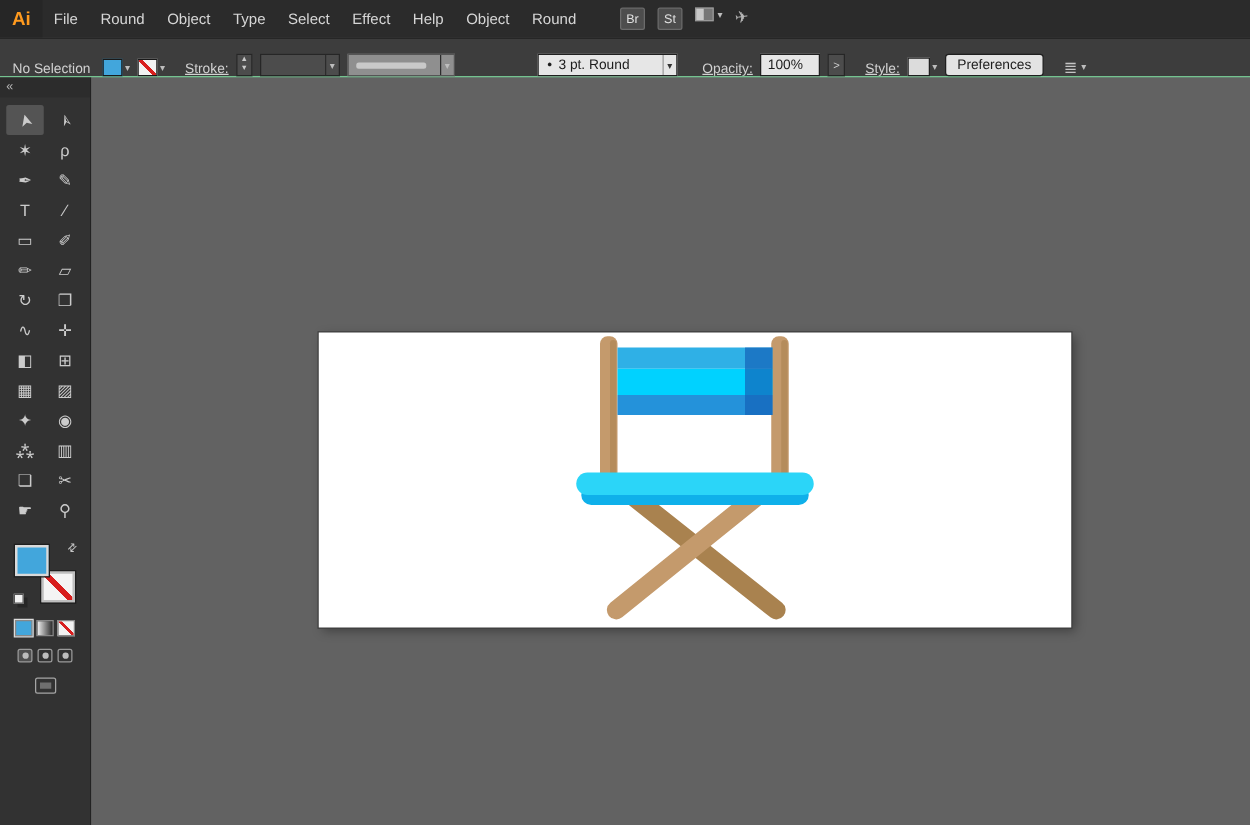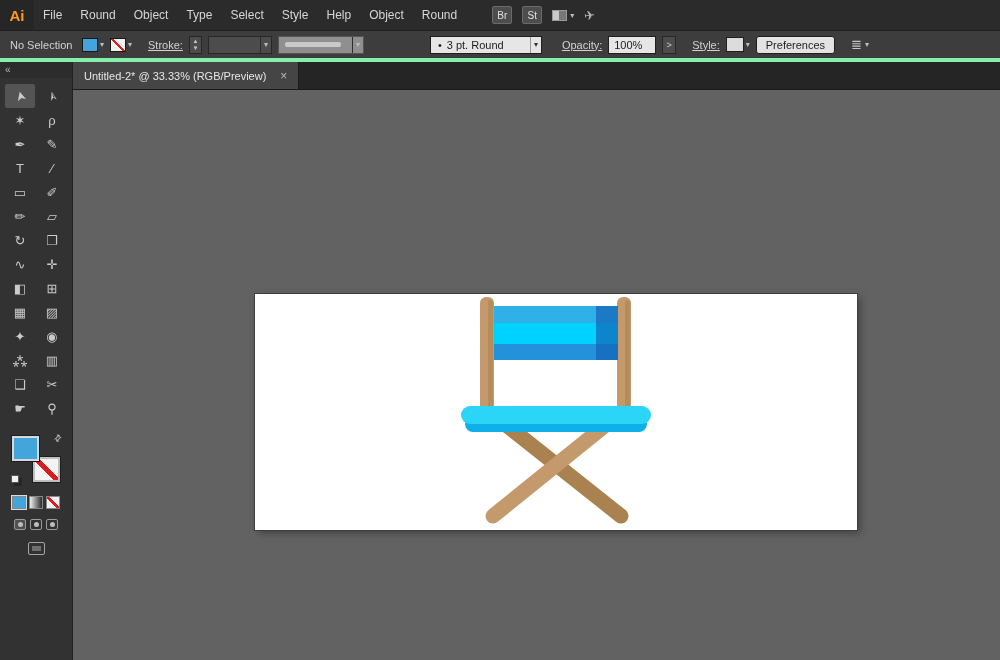--- a/index.html
+++ b/index.html
@@ -7,32 +7,32 @@
   body { font-family:"Liberation Sans", sans-serif; }
   .app { position:relative; width:1000px; height:660px; overflow:hidden; background:#636363;
          display:flex; flex-direction:column; user-select:none; }
 
   
   .menubar { height:30px; background:#2b2b2b; display:flex; align-items:center;
              color:#d6d6d6; font-size:12px; flex:0 0 auto; }
   .logo { width:34px; height:30px; display:flex; align-items:center; justify-content:center;
           color:#ff9a1e; font-weight:bold; font-size:15px; background:#262626; cursor:pointer; }
   .menu-item { padding:0 9px; line-height:30px; cursor:pointer; }
-  .mb-right { display:flex; align-items:center; gap:10px; margin-left:26px; }
+  .mb-right { display:flex; align-items:flex-start; gap:10px; margin-left:26px; }
   .sq-btn { width:20px; height:18px; background:#4d4d4d; border:1px solid #6b6b6b; color:#e0e0e0;
             font-size:10px; display:flex; align-items:center; justify-content:center; border-radius:2px; cursor:pointer; }
   .ws { display:flex; align-items:center; gap:3px; cursor:pointer; }
   .ws-icon { width:15px; height:11px; background:#777; border:1px solid #999; position:relative; }
   .ws-icon::after { content:""; position:absolute; left:0; top:0; width:6px; height:100%; background:#c9c9c9; }
   .chev { font-size:8px; color:#bdbdbd; }
   .share-glyph { font-size:13px; color:#b5b5b5; transform:rotate(-8deg); cursor:pointer; }
 
   
-  .cb { height:32px; background:#3d3d3d; border-top:1px solid #1f1f1f; border-bottom:4px solid #86efac;
-        display:flex; align-items:center; font-size:11px; color:#d2d2d2; padding:0 10px; gap:6px; flex:0 0 auto; }
+  .cb { height:32px; background:#3d3d3d; border-top:1px solid #1f1f1f; border-bottom:1px solid #86efac;
+        display:flex; align-items:flex-end; font-size:11px; color:#d2d2d2; padding:0 10px; gap:6px; flex:0 0 auto; }
   .no-sel { width:66px; }
   .sw-group { display:flex; align-items:center; gap:2px; cursor:pointer; }
   .cb-swatch { width:16px; height:14px; border:1px solid #191919; }
   .stroke-none { background:#f2f2f2; position:relative; overflow:hidden; }
   .slash { position:absolute; inset:0;
            background:linear-gradient(45deg, transparent 43%, #d81e1e 43%, #d81e1e 57%, transparent 57%); }
   .cb-label { text-decoration:underline; cursor:pointer; }
   .stepper { width:13px; height:18px; background:#4c4c4c; border:1px solid #262626; display:flex;
              flex-direction:column; align-items:center; justify-content:center; font-size:6px; color:#c9c9c9;
              line-height:7px; cursor:pointer; }
@@ -115,21 +115,21 @@
 
 <div class="app">
 
   <div class="menubar">
     <div class="logo">Ai</div>
     <span class="menu-item">File</span>
     <span class="menu-item">Round</span>
     <span class="menu-item">Object</span>
     <span class="menu-item">Type</span>
     <span class="menu-item">Select</span>
-    <span class="menu-item">Style</span>
+    <span class="menu-item">Effect</span>
     <span class="menu-item">Help</span>
     <span class="menu-item">Object</span>
     <span class="menu-item">Round</span>
     <div class="mb-right">
       <div class="sq-btn">Br</div>
       <div class="sq-btn">St</div>
       <div class="ws">
         <span class="ws-icon"></span>
         <span class="chev">▾</span>
       </div>
@@ -254,26 +254,20 @@
       <div class="draw-modes">
         <div class="dm sel"></div>
         <div class="dm"></div>
         <div class="dm"></div>
       </div>
 
       <div class="screen-mode"></div>
     </div>
 
     <div class="workarea">
-      <div class="tabbar">
-        <div class="tab">
-          <span>Untitled-2* @ 33.33% (RGB/Preview)</span>
-          <span class="tab-close">×</span>
-        </div>
-      </div>
 
       <div class="canvas">
         <div class="artboard">
           <svg viewBox="0 0 602 236">
 
             <g>
               <rect x="225" y="3" width="14" height="125" rx="6" fill="#c49a6c"></rect>
               <rect x="233" y="6" width="5" height="119" rx="2.5" opacity="0.55" fill="#a9824f"></rect>
               <rect x="362" y="3" width="14" height="125" rx="6" fill="#c49a6c"></rect>
               <rect x="370" y="6" width="5" height="119" rx="2.5" opacity="0.55" fill="#a9824f"></rect>

